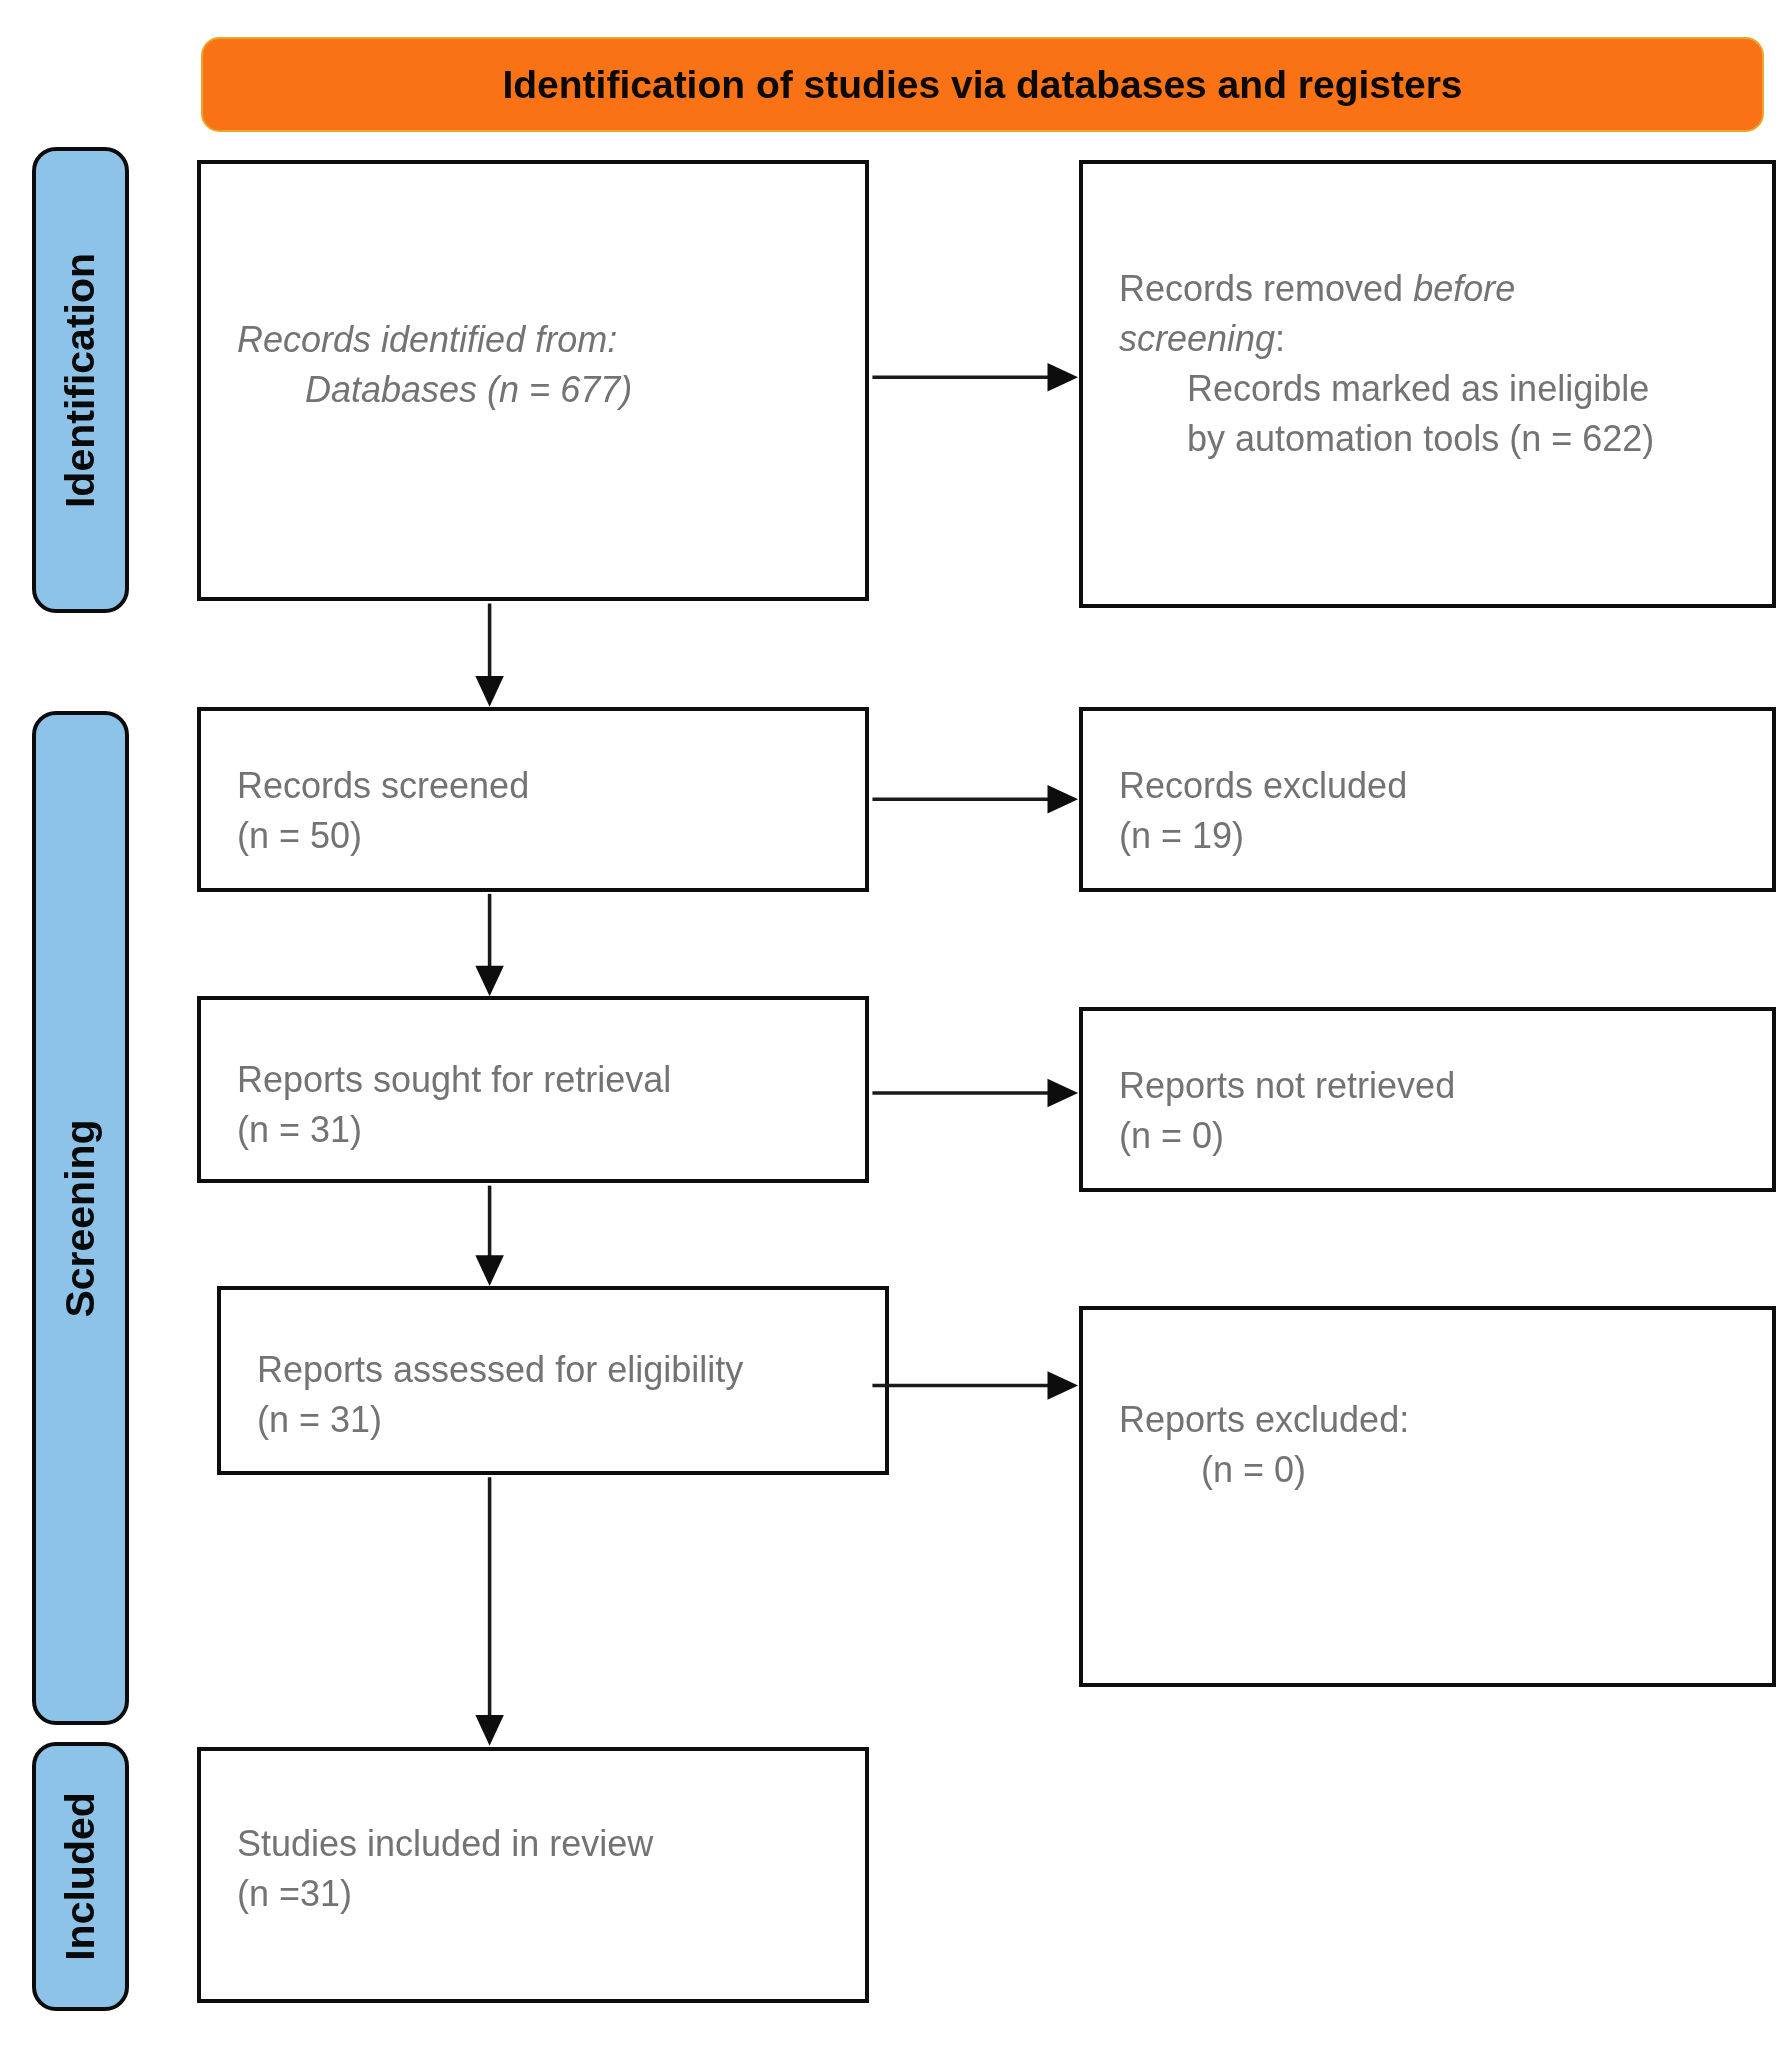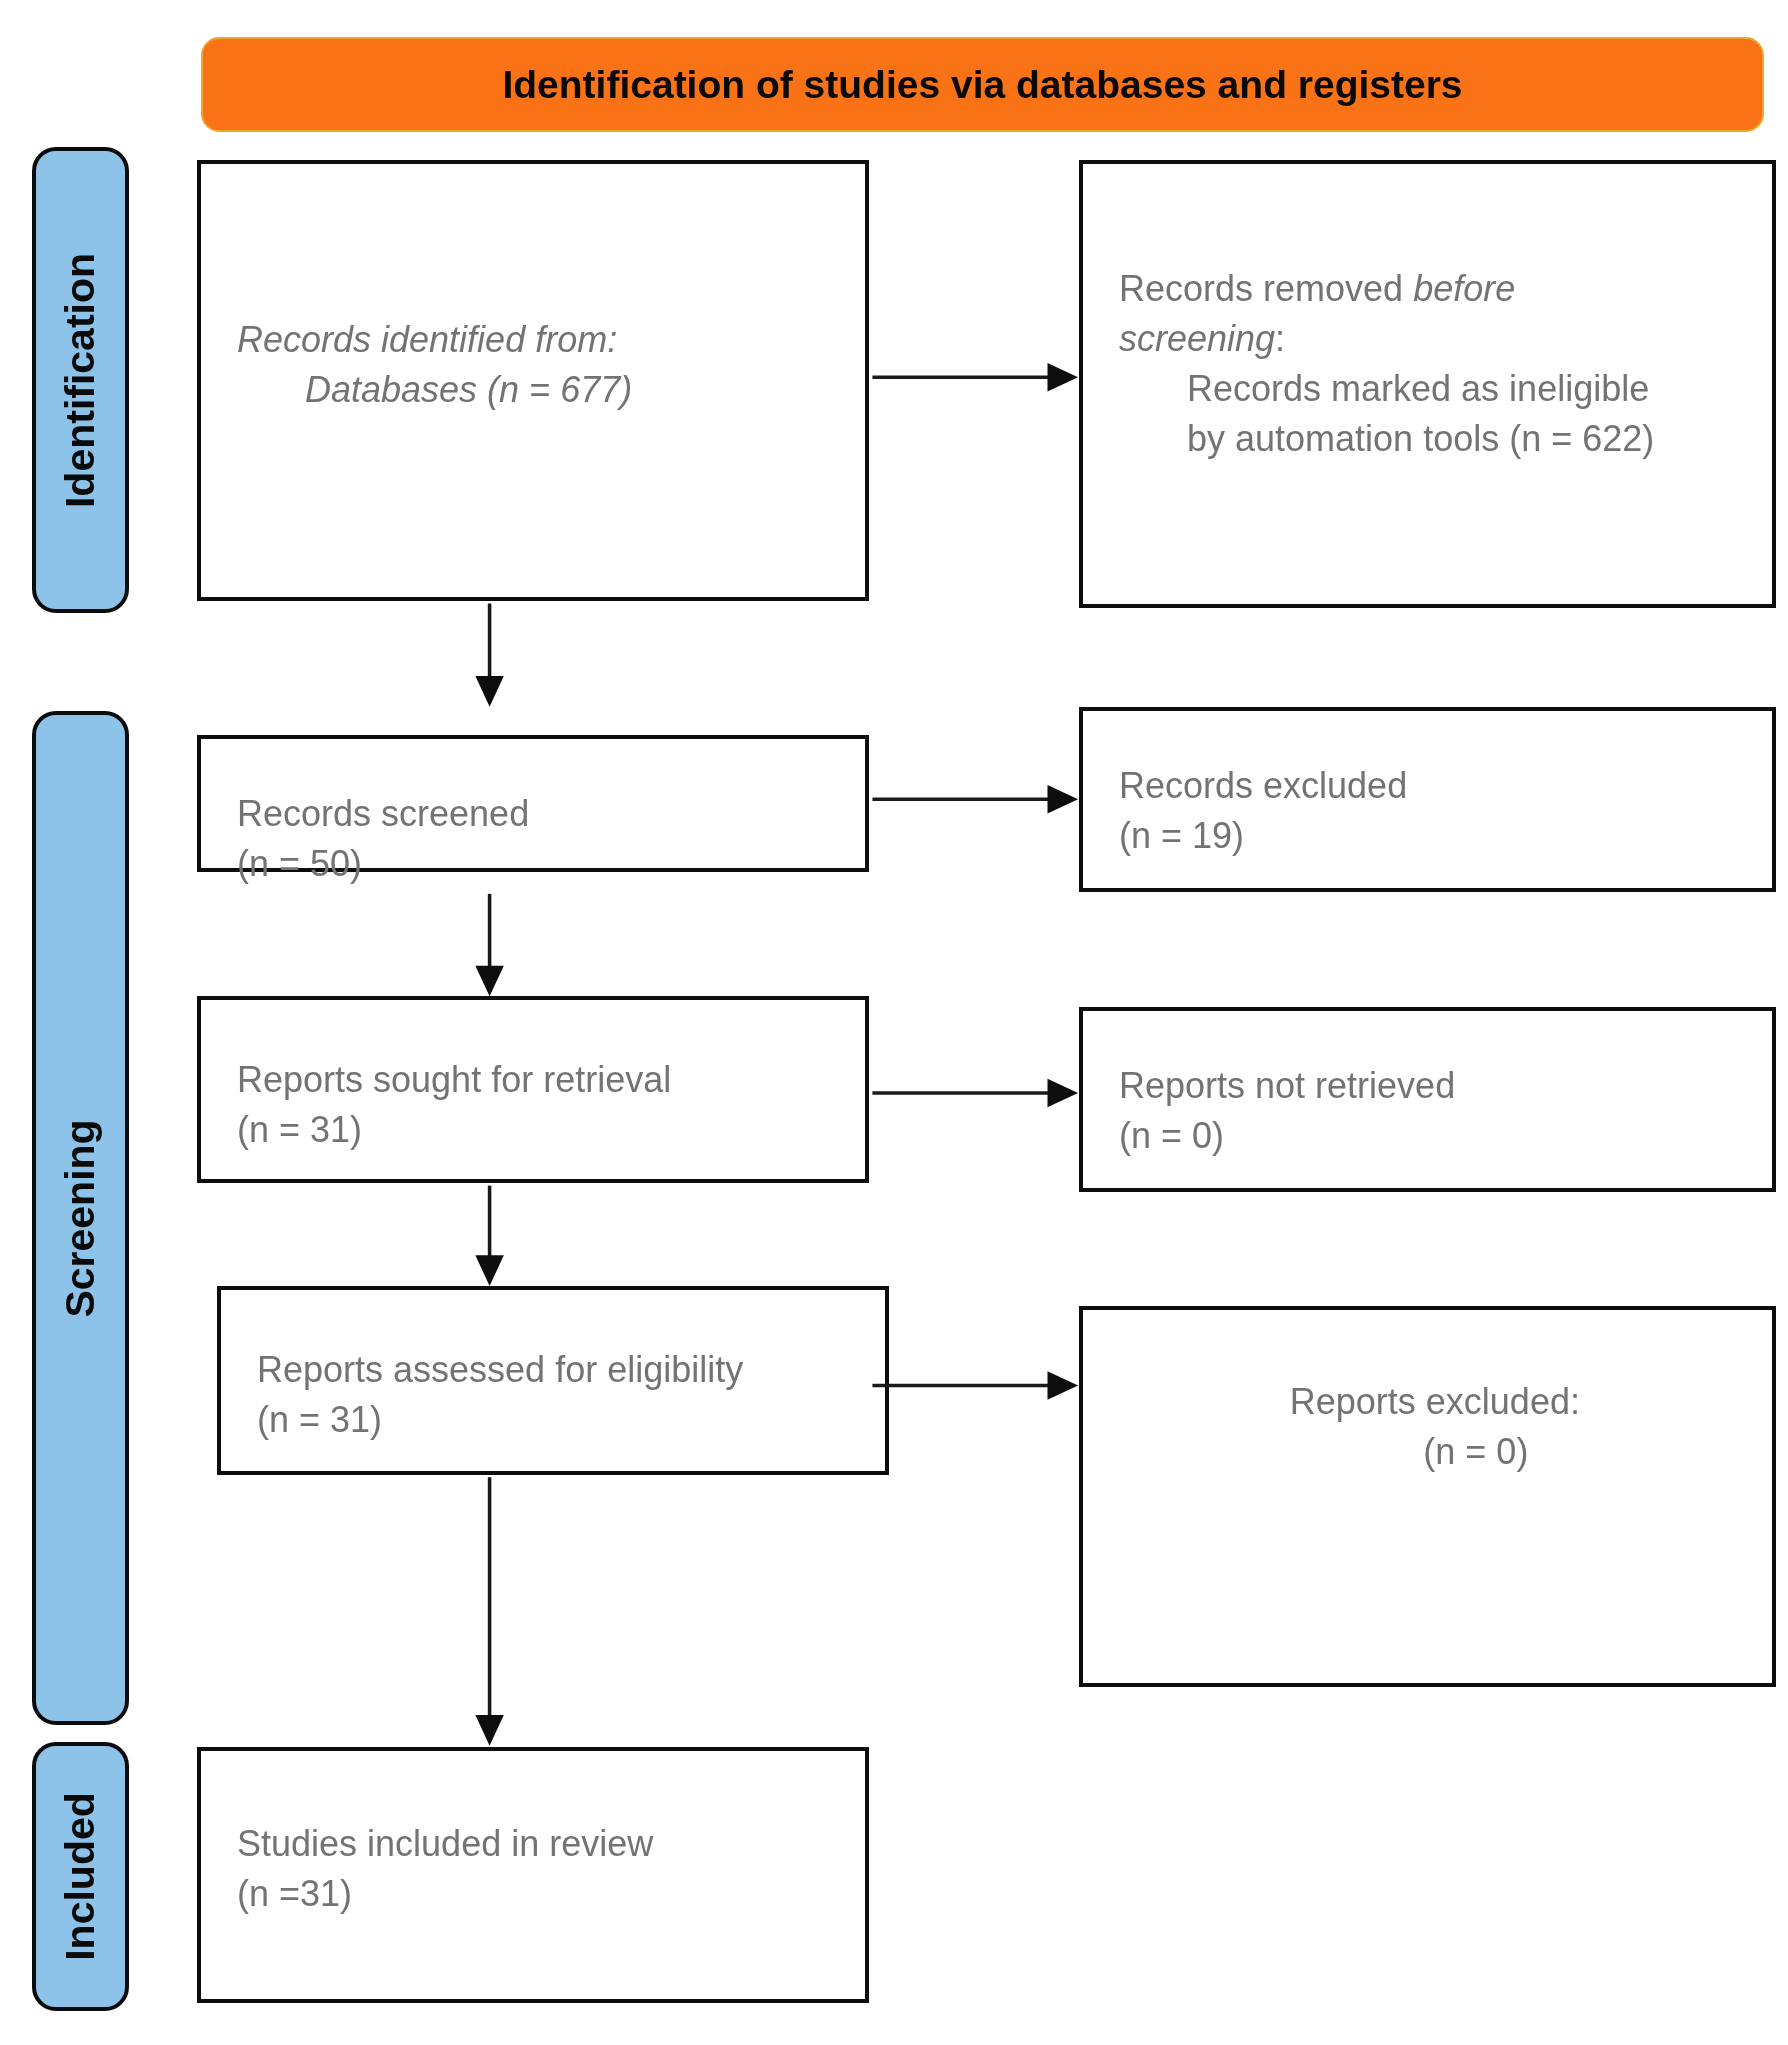--- a/index.html
+++ b/index.html
@@ -47,31 +47,31 @@
     background: #ffffff;
     border: 4.3px solid #0d0d0d;
     font-size: 36px; line-height: 50px;
     color: #737373;
   }
   .col-left  { left: 197px;  width: 672px; }
   .col-right { left: 1079px; width: 697px; }
 
   .box-identified { top: 160px;  height: 441px; font-style: italic; }
   .box-removed    { top: 160px;  height: 448px; }
-  .box-screened   { top: 707px;  height: 137px; margin-top: 28px; }
+  .box-screened   { top: 707px;  height: 185px; }
   .box-rec-excl   { top: 707px;  height: 185px; }
   .box-sought     { top: 996px; height: 187px; }
   .box-notretr    { top: 1007px; height: 185px; }
   .box-assessed   { top: 1286px; height: 189px; margin-left: 20px; }
   .box-rep-excl   { top: 1306px; height: 381px; }
   .box-included   { top: 1747px; height: 256px; }
 
   .btext { padding-left: 36px; padding-right: 21.3px; }
   .pt215 { padding-top: 151px; }
-  .pt148 { padding-top: 67px; text-align: center; }
+  .pt148 { padding-top: 85px; }
   .pt140 { padding-top: 100px; }
   .pt95  { padding-top: 68px; }
   .pt80  { padding-top: 55px; }
   .pt74  { padding-top: 50px; }
   .ind   { padding-left: 68px; }
   .ind2  { padding-left: 82px; }
   .it    { font-style: italic; }
 
   
   #arrows { left: 0; top: 0; width: 1789px; height: 2046px; pointer-events: none; }

